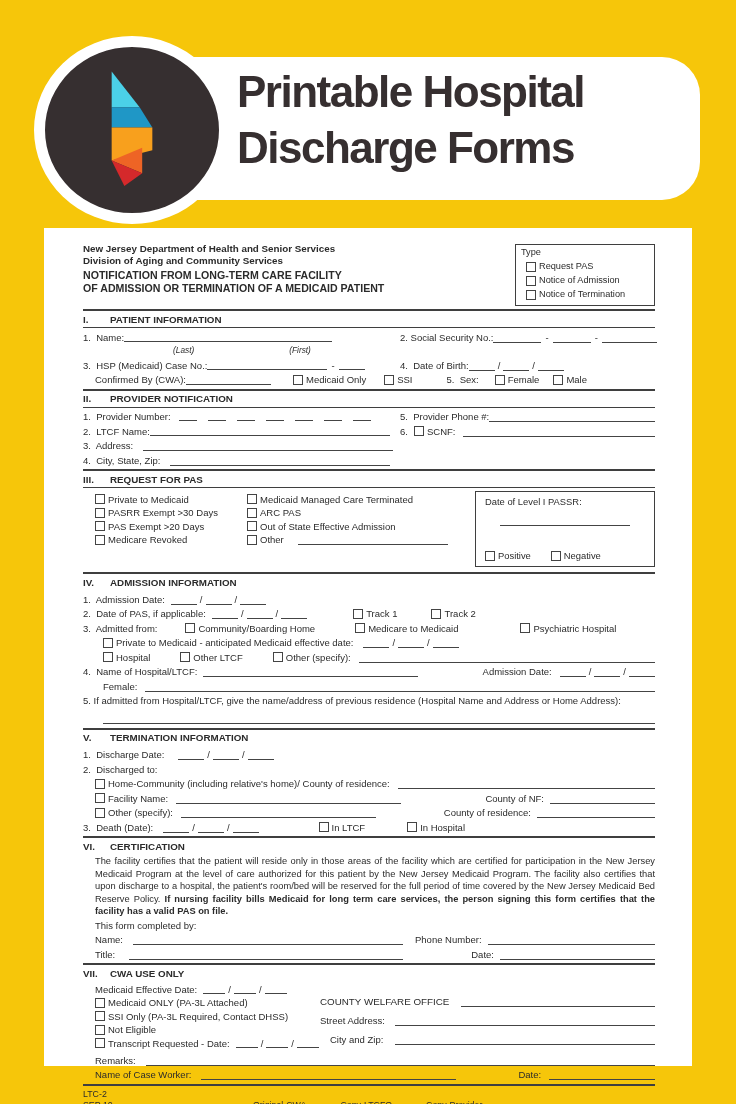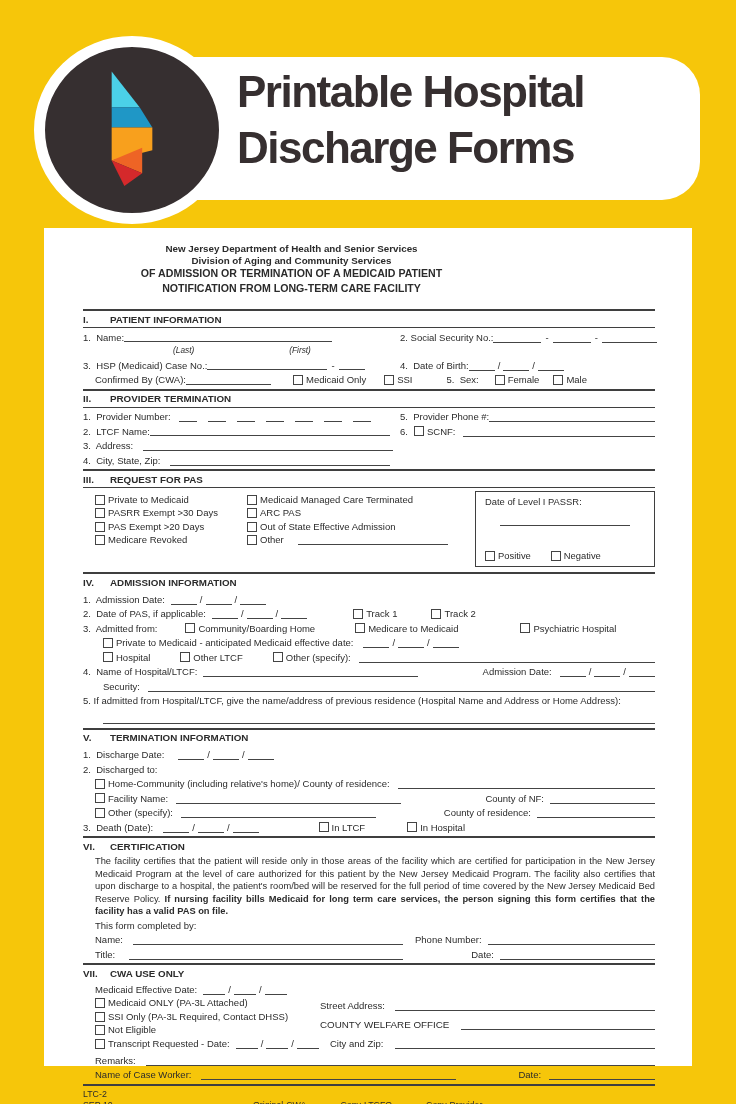--- a/index.html
+++ b/index.html
@@ -16,44 +16,44 @@
   .pill{position:absolute;left:96px;top:57px;width:604px;height:143px;background:#fff;border-radius:38px}
   .logo-circle{position:absolute;left:34px;top:36px;width:174px;height:166px;background:var(--banner-dark);
        border:11px solid #fff;border-radius:50%;display:flex;align-items:center;justify-content:center}
   .banner-title{position:absolute;left:237px;top:64px;font-weight:800;font-size:44px;line-height:56px;
        color:var(--banner-dark);letter-spacing:-1.5px;white-space:nowrap}
 
   
   .page{position:absolute;left:44px;top:228px;width:648px;height:838px;background:#fff;box-sizing:border-box;
         padding:15px 37px 0 39px;font-size:9.5px;line-height:11px}
   .fhead{position:relative;height:66px}
-  .fhead-center{margin-right:155px;text-align:center;font-weight:bold}
+  .fhead-center{margin-right:155px;font-weight:bold}
   .ag{font-size:9.8px;line-height:12px}
   .ft{font-size:10.6px;line-height:13px;margin-top:2px}
   .typebox{position:absolute;right:0;top:1px;width:140px;border:1px solid var(--rule);padding:2px 5px 5px;box-sizing:border-box;font-size:9.2px}
   .typebox .trow{display:flex;align-items:center;margin-top:3px;margin-left:5px}
 
   .sec{border-top:2px solid var(--rule)}
   .st{display:flex;font-weight:bold;font-size:9.8px;padding:2.5px 0}
   .st .n{width:27px;flex:none}
   .sec.u .st{border-bottom:1px solid var(--rule)}
 
   .r{display:flex;align-items:flex-end;margin:3.5px 0;white-space:pre}
-  .rc{display:flex;align-items:flex-end;margin:2.5px 0;white-space:pre}
+  .rc{display:flex;align-items:center;margin:2.5px 0;white-space:pre}
   .l{white-space:pre}
   .bl{display:inline-block;border-bottom:1px solid #444;height:9px;flex:none}
   .grow{flex:1 1 auto}
   .cb{display:inline-block;width:8px;height:8px;border:1px solid #444;margin-right:3px;flex:none;background:#fff}
   .opt{display:inline-flex;align-items:center;white-space:pre}
   .sl{padding:0 3px}
   .dsh{padding:0 4px}
   .mla{margin-left:auto}
   .i12{margin-left:12px}.i20{margin-left:20px}
   .sub{display:flex;font-size:8.3px;font-style:italic;margin:-1px 0 1px 0}
-  .lw317{width:317px;flex:none;display:flex;align-items:center;white-space:pre}
+  .lw317{width:317px;flex:none;display:flex;align-items:flex-start;white-space:pre}
 
   .s3wrap{display:flex;align-items:stretch;margin:3px 0 5px}
   .s3c1{width:152px;margin-left:12px;flex:none}
   .s3c2{width:228px;flex:none}
   .passr{margin-left:auto;width:180px;border:1px solid var(--rule);box-sizing:border-box;padding:4px 9px 5px;font-size:9.4px}
   .passr-line{margin:9px auto 0;width:130px}
   .passr-opts{display:flex;gap:20px;margin-top:24px}
 
   .cert{margin:1px 0 2px 12px;text-align:justify;font-size:9.3px;line-height:12.6px;white-space:normal}
   .cert b{font-weight:bold}
@@ -82,22 +82,37 @@
   <div>Printable Hospital</div>
   <div>Discharge Forms</div>
 </div>
 
 <div class="page">
 
   <div class="fhead">
     <div class="fhead-center">
       <div class="ag">New Jersey Department of Health and Senior Services</div>
       <div class="ag">Division of Aging and Community Services</div>
+      <div class="ft">NOTIFICATION FROM LONG-TERM CARE FACILITY</div>
       <div class="ft" style="margin-top:0">OF ADMISSION OR TERMINATION OF A MEDICAID PATIENT</div>
-      <div class="ft">NOTIFICATION FROM LONG-TERM CARE FACILITY</div>
+    </div>
+    <div class="typebox">
+      <div>Type</div>
+      <div class="trow">
+        <i class="cb"></i>
+        <span>Request PAS</span>
+      </div>
+      <div class="trow">
+        <i class="cb"></i>
+        <span>Notice of Admission</span>
+      </div>
+      <div class="trow">
+        <i class="cb"></i>
+        <span>Notice of Termination</span>
+      </div>
     </div>
   </div>
 
   <div class="sec u">
     <div class="st">
       <span class="n">I.</span>
       <span>PATIENT INFORMATION</span>
     </div>
     <div class="r">
       <span class="lw317"><span class="l">1.  Name:</span><i class="bl" style="width:208px"></i></span>
@@ -124,21 +139,21 @@
       <span class="opt" style="margin-left:18px"><i class="cb"></i><span>SSI</span></span>
       <span class="l" style="margin-left:34px">5.  Sex:</span>
       <span class="opt" style="margin-left:16px"><i class="cb"></i><span>Female</span></span>
       <span class="opt" style="margin-left:14px"><i class="cb"></i><span>Male</span></span>
     </div>
   </div>
 
   <div class="sec u">
     <div class="st">
       <span class="n">II.</span>
-      <span>PROVIDER TERMINATION</span>
+      <span>PROVIDER NOTIFICATION</span>
     </div>
     <div class="r">
       <span class="lw317"><span class="l">1.  Provider Number:</span>
         <i class="bl" style="width:18px;margin-left:8px"></i>
         <i class="bl" style="width:18px;margin-left:11px"></i>
         <i class="bl" style="width:18px;margin-left:11px"></i>
         <i class="bl" style="width:18px;margin-left:11px"></i>
         <i class="bl" style="width:18px;margin-left:11px"></i>
         <i class="bl" style="width:18px;margin-left:11px"></i>
         <i class="bl" style="width:18px;margin-left:11px"></i></span>
@@ -229,21 +244,21 @@
     </div>
     <div class="r">
       <span class="l">4.  Name of Hospital/LTCF:</span>
       <i class="bl" style="width:215px;margin-left:6px"></i>
       <span class="l mla">Admission Date:</span>
       <i class="bl" style="width:26px;margin-left:8px"></i><span class="sl">/</span>
       <i class="bl" style="width:26px"></i><span class="sl">/</span>
       <i class="bl" style="width:26px"></i>
     </div>
     <div class="r i20">
-      <span class="l">Security:</span>
+      <span class="l">Female:</span>
       <i class="bl grow" style="margin-left:8px"></i>
     </div>
     <div class="r">
       <span class="l" style="white-space:normal">5.  If admitted from Hospital/LTCF, give the name/address of previous residence (Hospital Name and Address or Home Address):</span>
     </div>
     <div class="r i20" style="margin-top:8px">
       <i class="bl grow"></i>
     </div>
   </div>
 
@@ -326,27 +341,27 @@
         <div class="rc"><i class="cb"></i><span>Medicaid ONLY (PA-3L Attached)</span></div>
         <div class="rc"><i class="cb"></i><span>SSI Only (PA-3L Required, Contact DHSS)</span></div>
         <div class="rc"><i class="cb"></i><span>Not Eligible</span></div>
         <div class="rc"><i class="cb"></i><span>Transcript Requested - Date:</span>
           <i class="bl" style="width:22px;margin-left:6px"></i><span class="sl">/</span>
           <i class="bl" style="width:22px"></i><span class="sl">/</span>
           <i class="bl" style="width:22px"></i>
         </div>
       </div>
       <div class="s7r">
+        <div class="r" style="margin:4px 0 8px">
+          <span class="l" style="font-size:9.8px">COUNTY WELFARE OFFICE</span>
+          <i class="bl grow" style="margin-left:12px"></i>
+        </div>
         <div class="r" style="margin:8px 0">
           <span class="l">Street Address:</span>
           <i class="bl grow" style="margin-left:10px"></i>
-        </div>
-        <div class="r" style="margin:4px 0 8px">
-          <span class="l" style="font-size:9.8px">COUNTY WELFARE OFFICE</span>
-          <i class="bl grow" style="margin-left:12px"></i>
         </div>
         <div class="r" style="margin:8px 0 0 10px">
           <span class="l">City and Zip:</span>
           <i class="bl grow" style="margin-left:12px"></i>
         </div>
       </div>
     </div>
     <div class="r i12">
       <span class="l">Remarks:</span>
       <i class="bl grow" style="margin-left:10px"></i>

